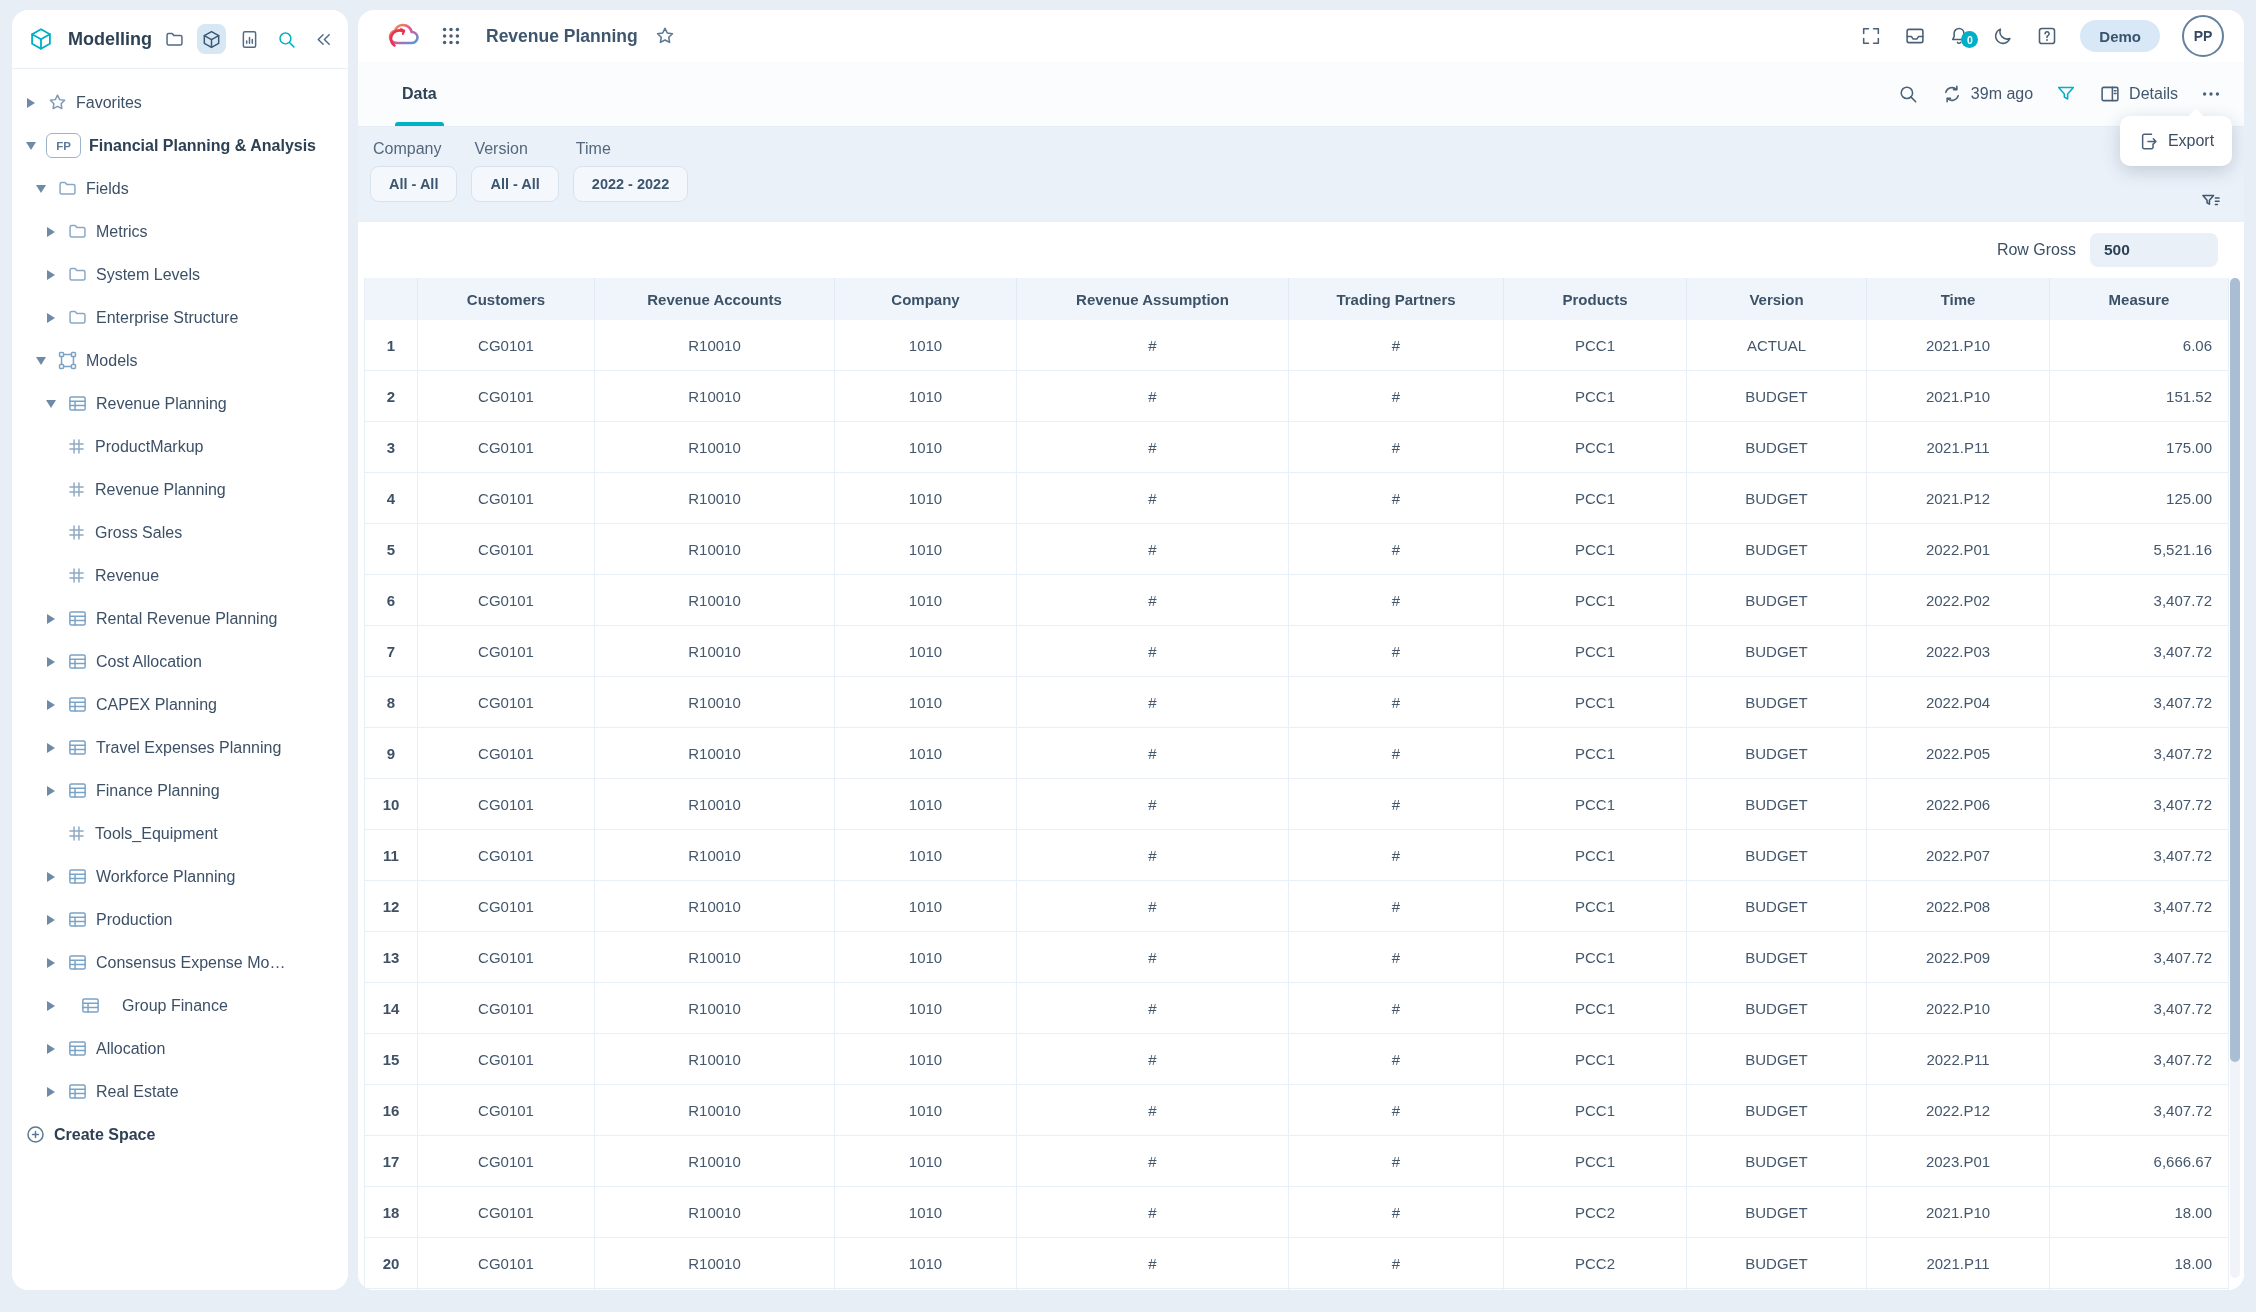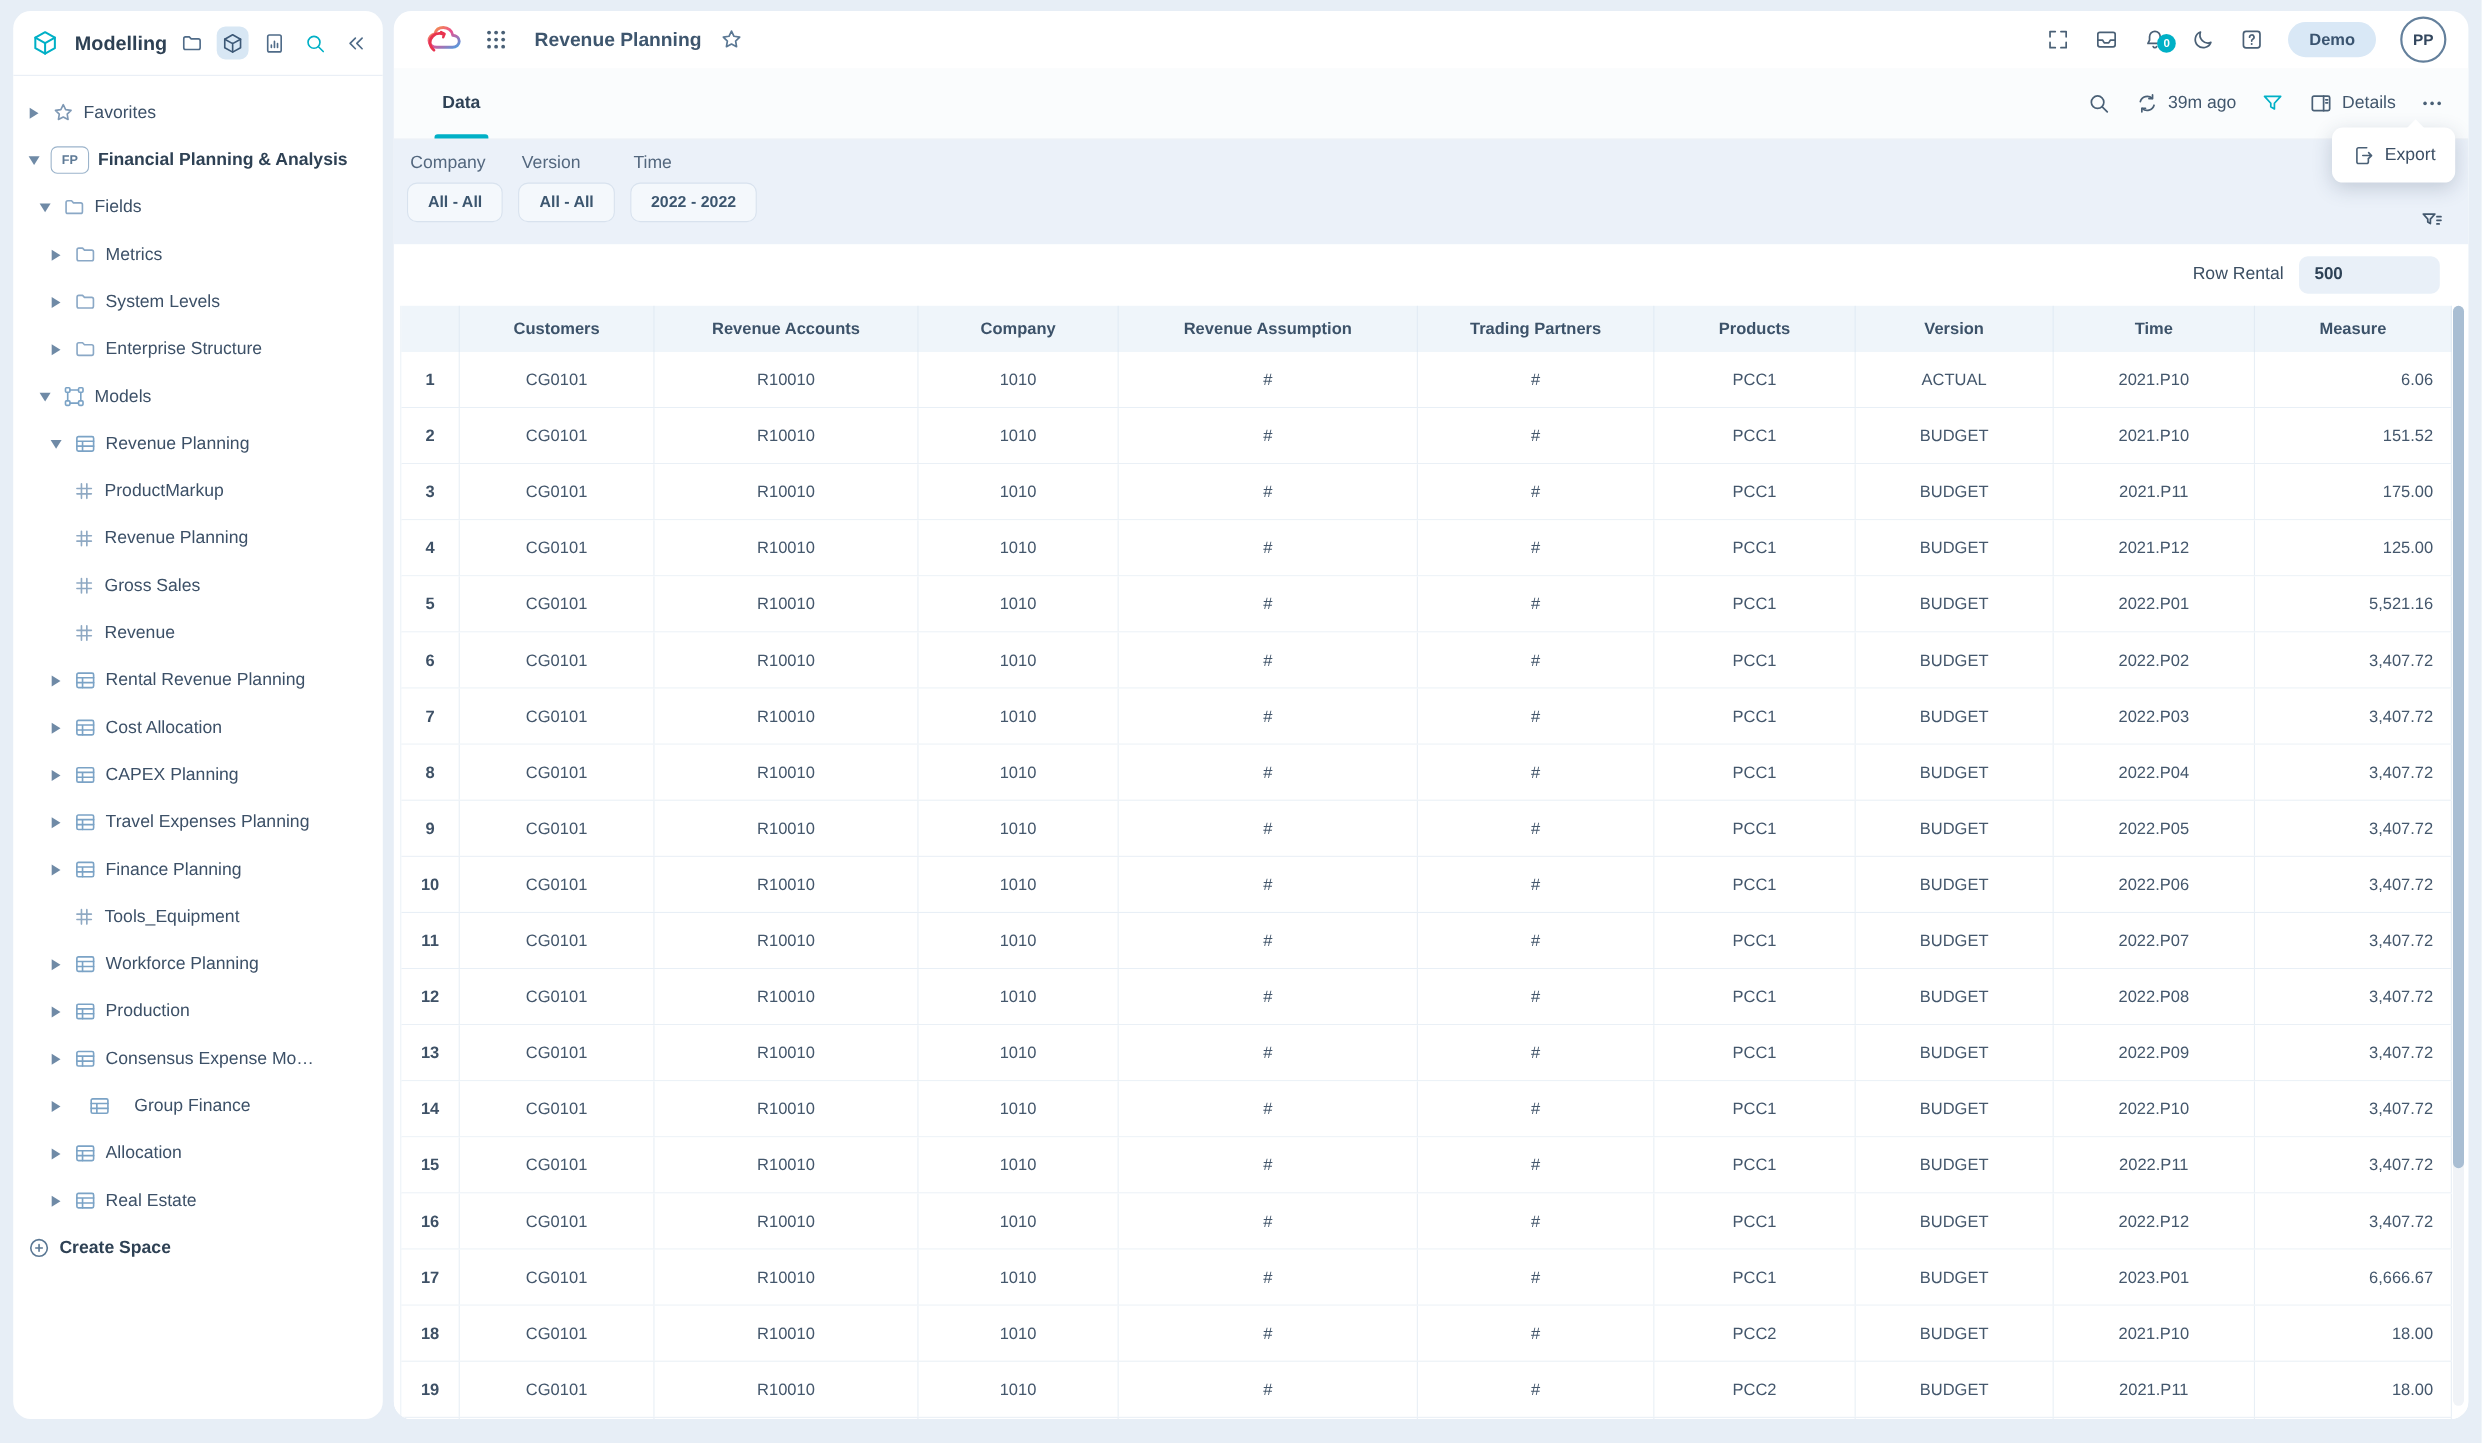--- a/index.html
+++ b/index.html
@@ -542,21 +542,21 @@
         <div class="fpill">2022 - 2022</div>
       </div>
       <span id="f-funnel"><svg viewBox="0 0 24 24">
           <path d="M3.2 5h11.6l-4.5 5v4.4l-2.6-1.5v-2.9L3.2 5z"></path>
           <path d="M16.8 7.6h4M16.8 11.2h4M16.8 14.8h2.2"></path>
         </svg></span>
   </div>
 
   <div id="content">
     <div id="rowlimit">
-      <span id="rl-label">Row Rental</span>
+      <span id="rl-label">Row Gross</span>
       <input id="rl-input" value="500" style="">
     </div>
     <div id="tbl">
       <div class="hrow" id="thead">
           <div class="hcell" style="width: 53px;"></div>
           <div class="hcell" style="width: 177px;">Customers</div>
           <div class="hcell" style="width: 240px;">Revenue Accounts</div>
           <div class="hcell" style="width: 182px;">Company</div>
           <div class="hcell" style="width: 272px;">Revenue Assumption</div>
           <div class="hcell" style="width: 215px;">Trading Partners</div>
@@ -776,21 +776,21 @@
             <div class="dcell" style="width: 240px;">R10010</div>
             <div class="dcell" style="width: 182px;">1010</div>
             <div class="dcell" style="width: 272px;">#</div>
             <div class="dcell" style="width: 215px;">#</div>
             <div class="dcell" style="width: 183px;">PCC2</div>
             <div class="dcell" style="width: 180px;">BUDGET</div>
             <div class="dcell" style="width: 183px;">2021.P10</div>
             <div class="dcell right" style="width: 179px;">18.00</div>
           </div>
           <div class="drow">
-            <div class="dcell num" style="width: 53px;">19</div>
+            <div class="dcell num" style="width: 53px;">20</div>
             <div class="dcell" style="width: 177px;">CG0101</div>
             <div class="dcell" style="width: 240px;">R10010</div>
             <div class="dcell" style="width: 182px;">1010</div>
             <div class="dcell" style="width: 272px;">#</div>
             <div class="dcell" style="width: 215px;">#</div>
             <div class="dcell" style="width: 183px;">PCC2</div>
             <div class="dcell" style="width: 180px;">BUDGET</div>
             <div class="dcell" style="width: 183px;">2021.P11</div>
             <div class="dcell right" style="width: 179px;">18.00</div>
           </div>

